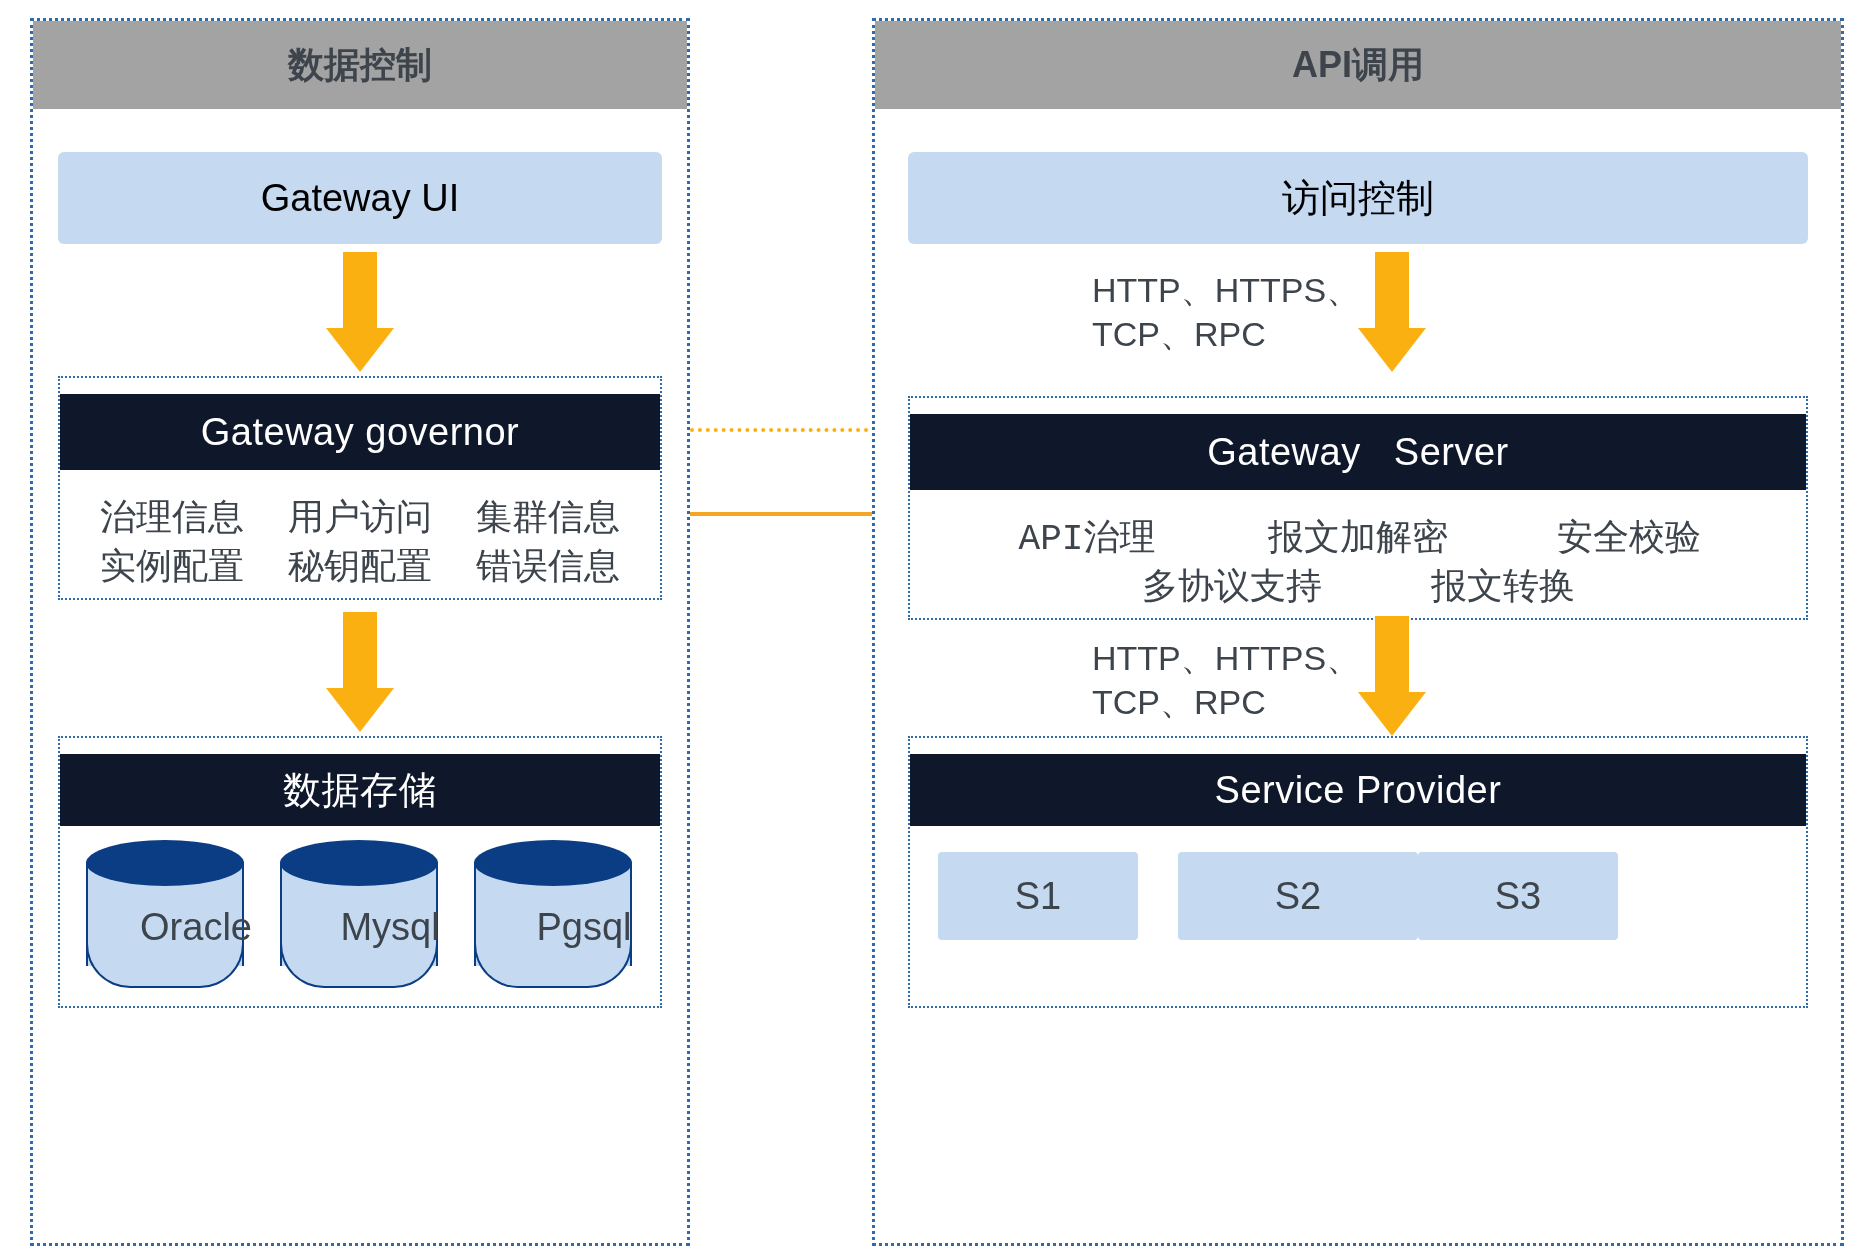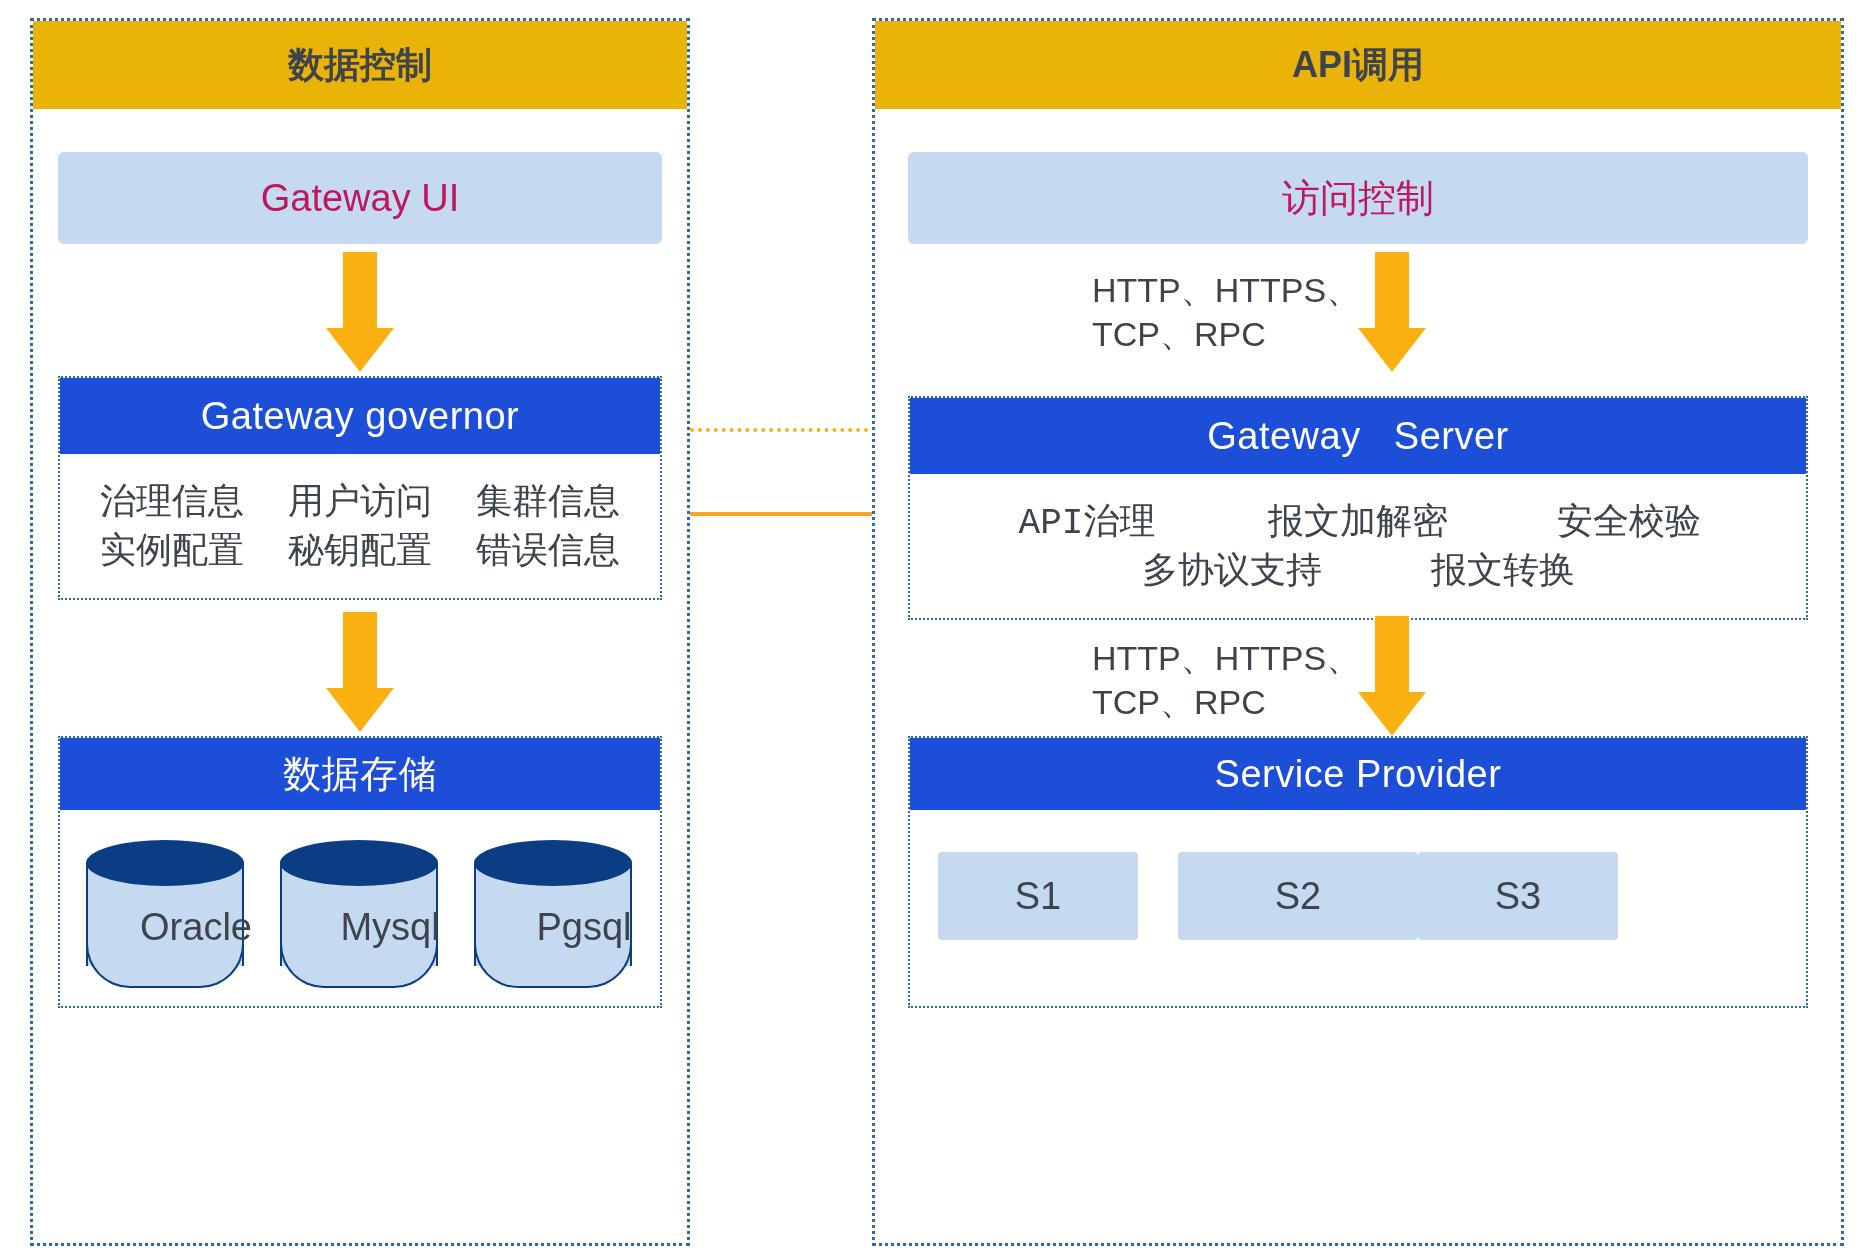--- a/index.html
+++ b/index.html
@@ -15,44 +15,45 @@
     position:absolute;
     border:3px dotted #2e6ba8;
     background:#ffffff;
     box-sizing:border-box;
   }
   #panel-left{left:30px;top:18px;width:660px;height:1228px;}
   #panel-right{left:872px;top:18px;width:972px;height:1228px;}
 
   .panel-title{
     position:absolute;left:0;top:0;width:100%;height:88px;
-    background:#eab308;
+    background:#a3a3a3;
     display:flex;align-items:center;justify-content:center;
     font-size:36px;font-weight:bold;color:#3d444c;
     box-sizing:border-box;
   }
 
   
   .lightbox{
     position:absolute;background:#c5d9f1;border-radius:6px;
     display:flex;align-items:center;justify-content:center;
-    font-size:38px;color:#be185d;box-sizing:border-box;
+    font-size:38px;color:#000000;box-sizing:border-box;
   }
 
   
   .card{
     position:absolute;box-sizing:border-box;
     border:2px dotted #2e6ba8;background:#ffffff;
   }
   .card-head{
-    background:#1d4ed8;color:#ffffff;
+    background:#0f172a;color:#ffffff;
     display:flex;align-items:center;justify-content:center;
     font-size:38px;letter-spacing:0.5px;
     white-space:pre;
     box-sizing:border-box;
+    margin-top:16px;
   }
   .card-body{
     display:flex;flex-direction:column;align-items:center;justify-content:center;
     box-sizing:border-box;padding:3px 10px;font-family:Liberation Mono, monospace;
   }
   .feat-row{
     display:flex;justify-content:center;align-items:center;
     width:100%;
   }
   .feat{

